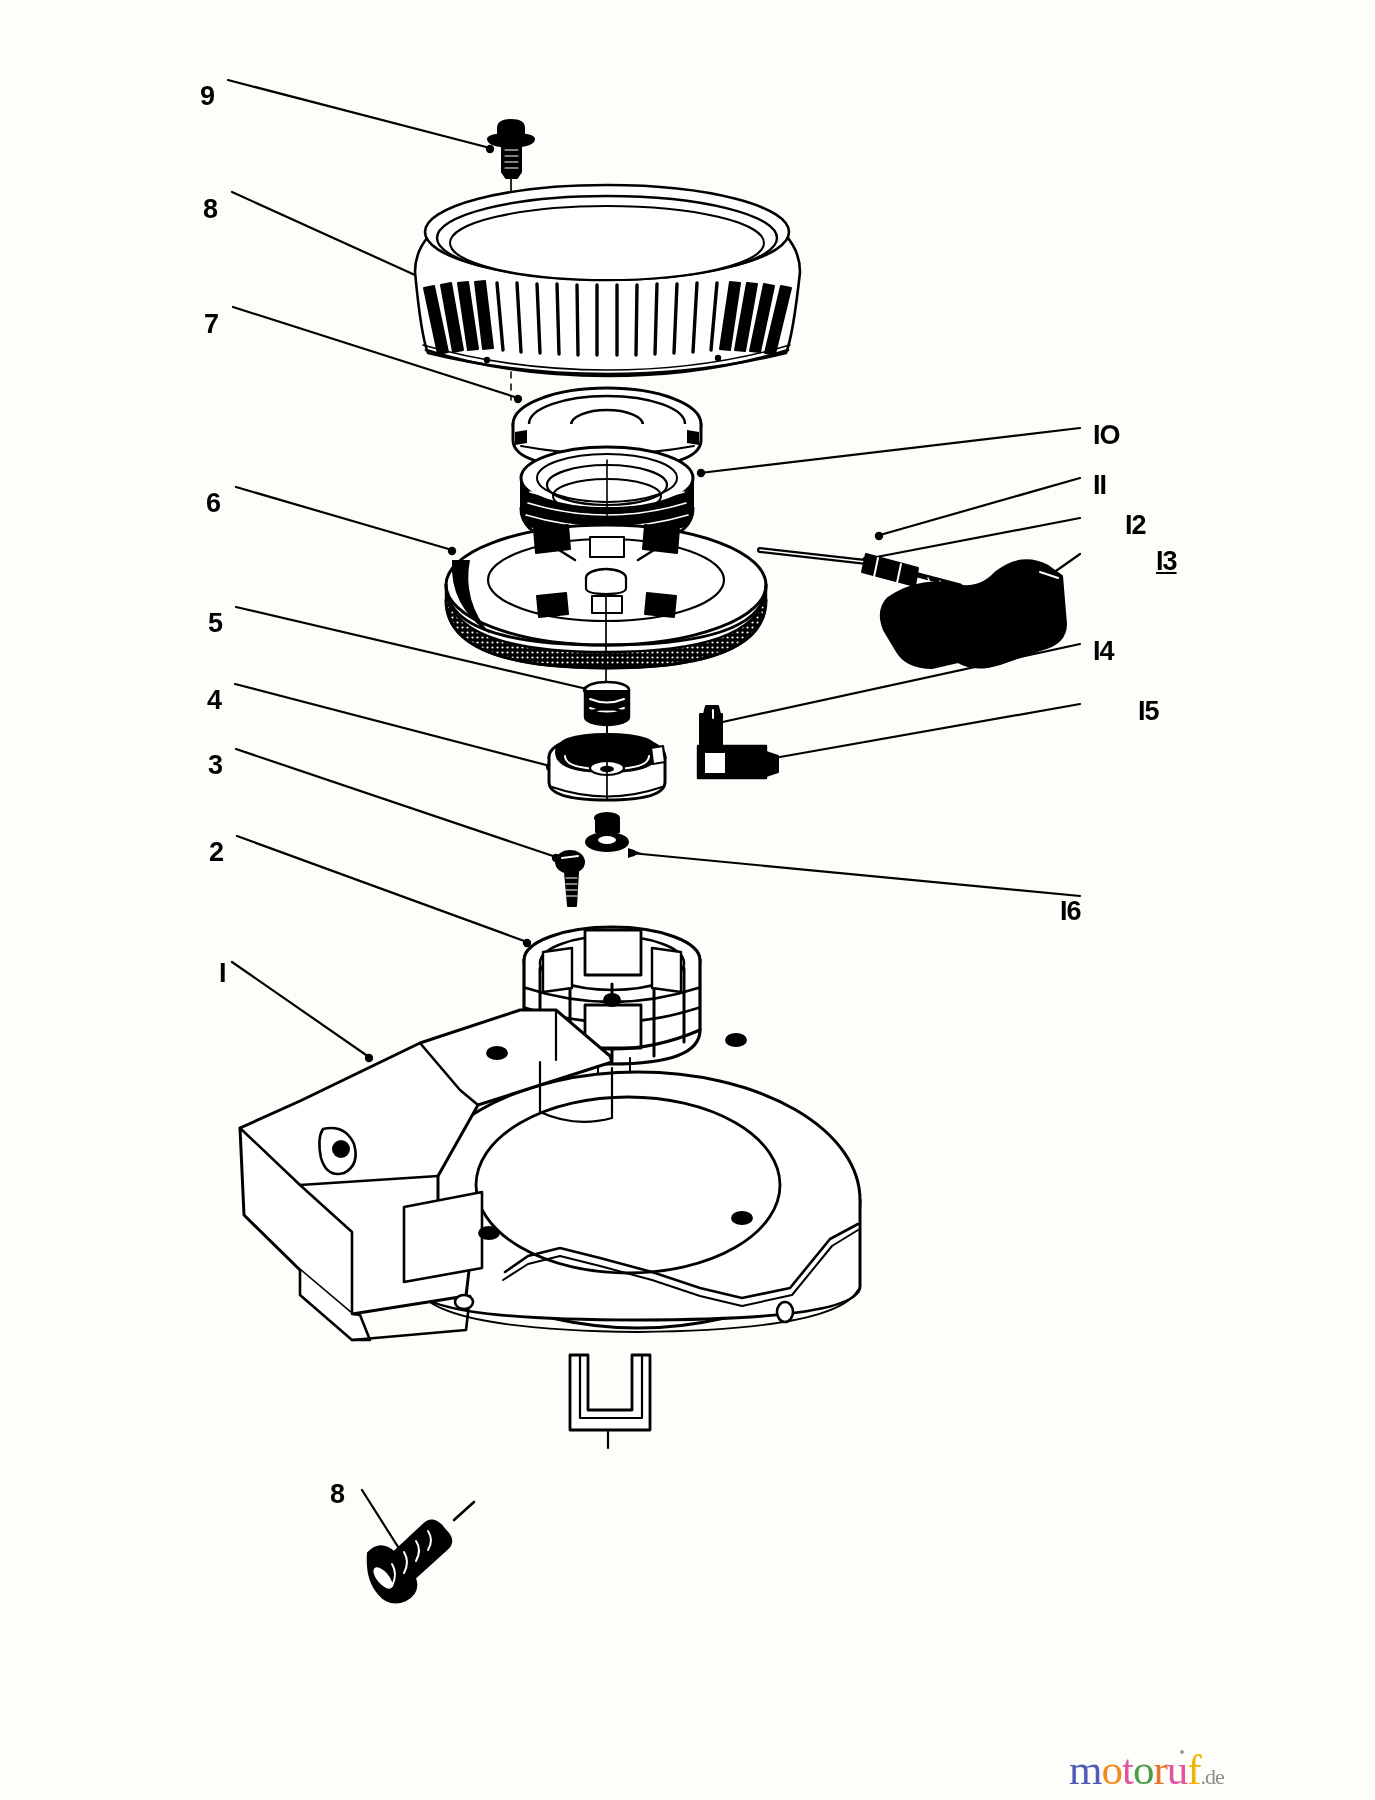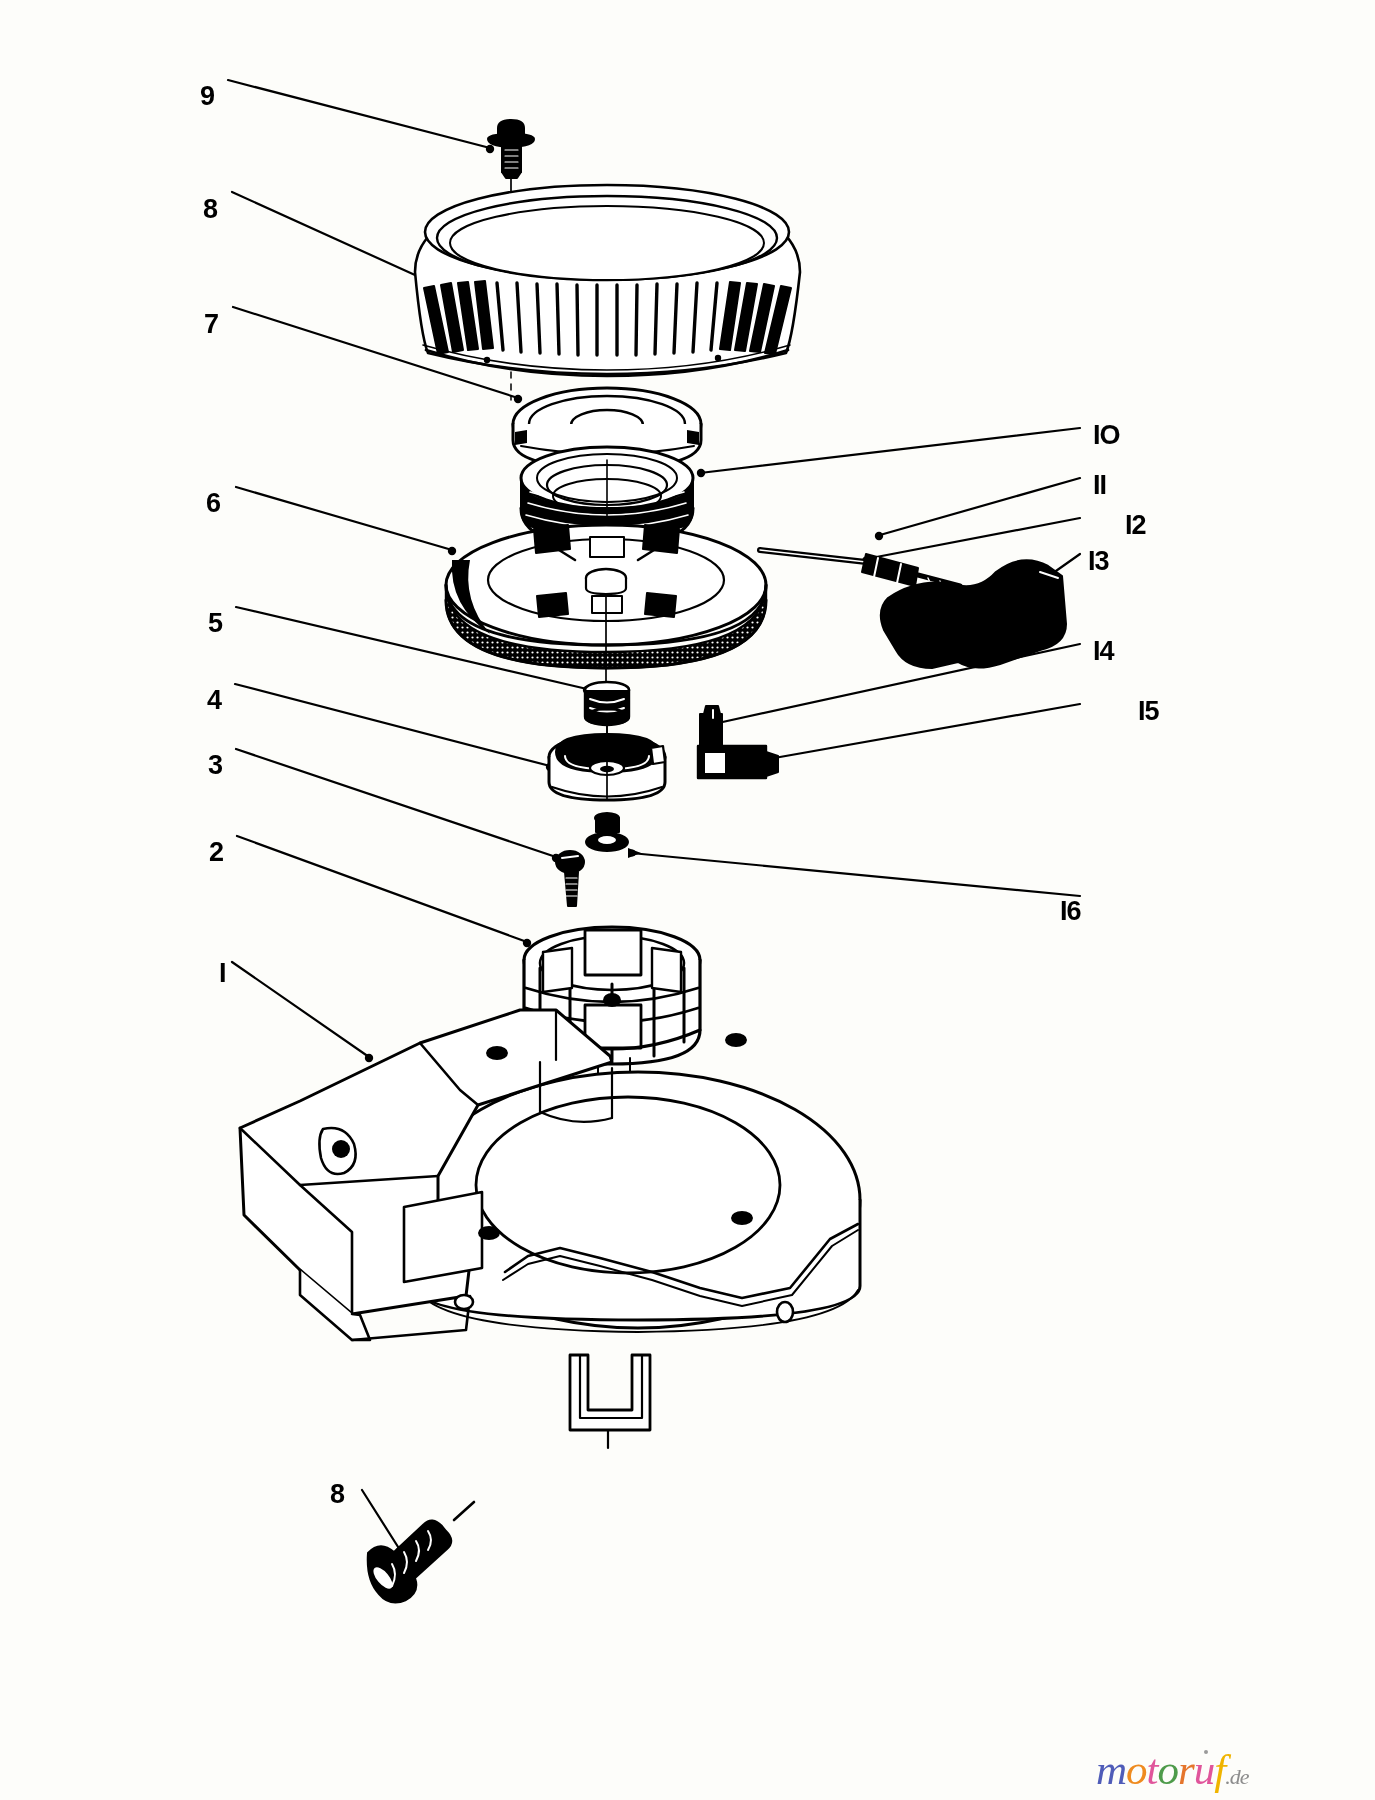--- a/index.html
+++ b/index.html
@@ -16,28 +16,27 @@
     font-family:"Liberation Sans", sans-serif;
     font-weight:bold;
     font-size:27px;
     color:#000;
     letter-spacing:-1px;
     line-height:1;
     white-space:nowrap;
   }
   #watermark{
     position:absolute;
-    left:1096px;top:1748px;
+    left:1069px;top:1748px;
     font-family:"Liberation Serif", serif;
     font-size:43px;
     letter-spacing:-1px;
     line-height:1;
     white-space:nowrap;
     user-select:none;
-    font-style:italic;
   }
   #watermark span{display:inline-block;}
   .wm-de{font-size:22px;color:#8d8d8d;vertical-align:baseline;}
   .wm-dot{
      position:absolute;
      width:4px;height:4px;border-radius:50%;
      background:#9a9a9a;
      right:40px;top:2px;
   }
 </style>
@@ -444,21 +443,21 @@
   <div class="callout-num" style="left:208px;top:610px;">5</div>
   <div class="callout-num" style="left:207px;top:687px;">4</div>
   <div class="callout-num" style="left:208px;top:752px;">3</div>
   <div class="callout-num" style="left:209px;top:839px;">2</div>
   <div class="callout-num" style="left:219px;top:960px;">I</div>
   <div class="callout-num" style="left:330px;top:1481px;">8</div>
 
   <div class="callout-num" style="left:1093px;top:422px;">IO</div>
   <div class="callout-num" style="left:1093px;top:472px;">II</div>
   <div class="callout-num" style="left:1093px;top:512px;margin-left:32px;">I2</div>
-  <div class="callout-num" style="left:1088px;top:548px;">I3</div>
+  <div class="callout-num" style="left:1156px;top:548px;text-decoration:underline;">I3</div>
   <div class="callout-num" style="left:1093px;top:638px;">I4</div>
   <div class="callout-num" style="left:1093px;top:698px;margin-left:45px;">I5</div>
   <div class="callout-num" style="left:1060px;top:890px;margin-top:8px;">I6</div>
 
   <div id="watermark">
     <span style="color: rgb(79, 92, 184);">m</span><span style="color: rgb(239, 139, 31);">o</span><span style="color: rgb(224, 85, 155);">t</span><span style="color: rgb(78, 155, 74);">o</span><span style="color: rgb(229, 117, 43);">r</span><span style="color: rgb(224, 85, 155);">u</span><span style="color: rgb(240, 180, 0);">f</span><span class="wm-de" style="color: rgb(141, 141, 141);">.de</span>
     <span class="wm-dot"></span>
   </div>
 
 </div>

